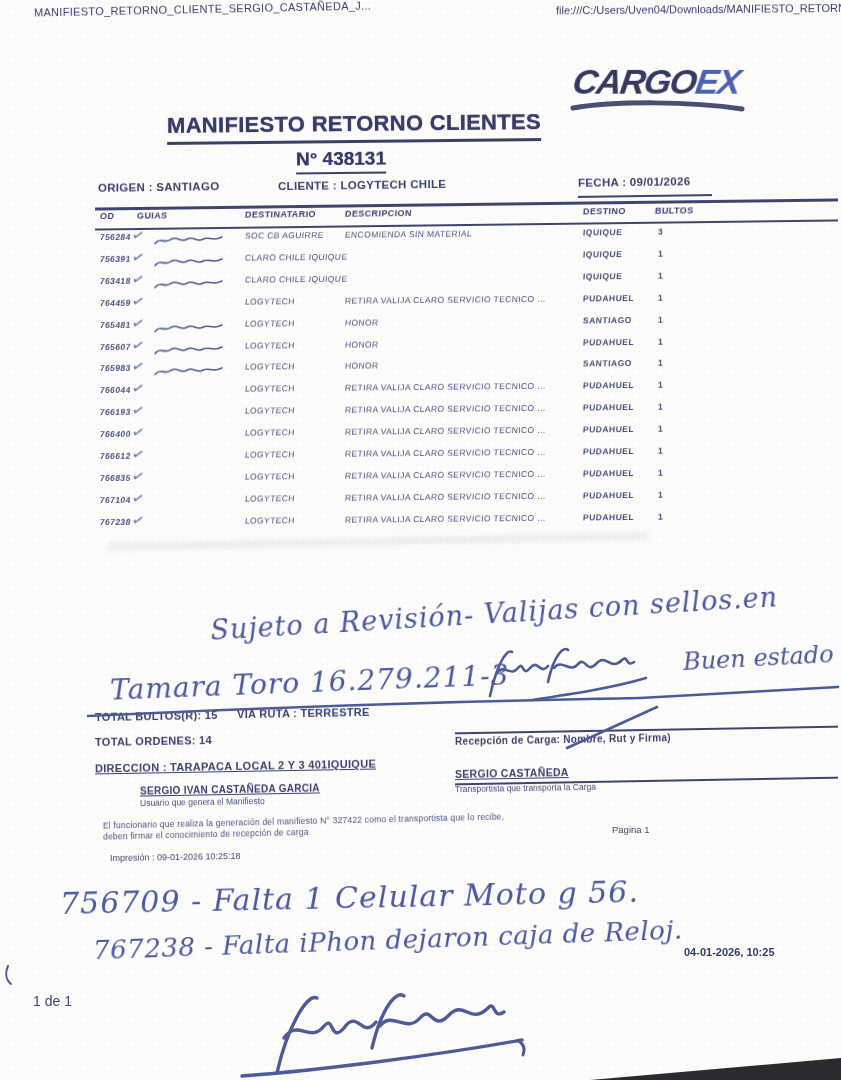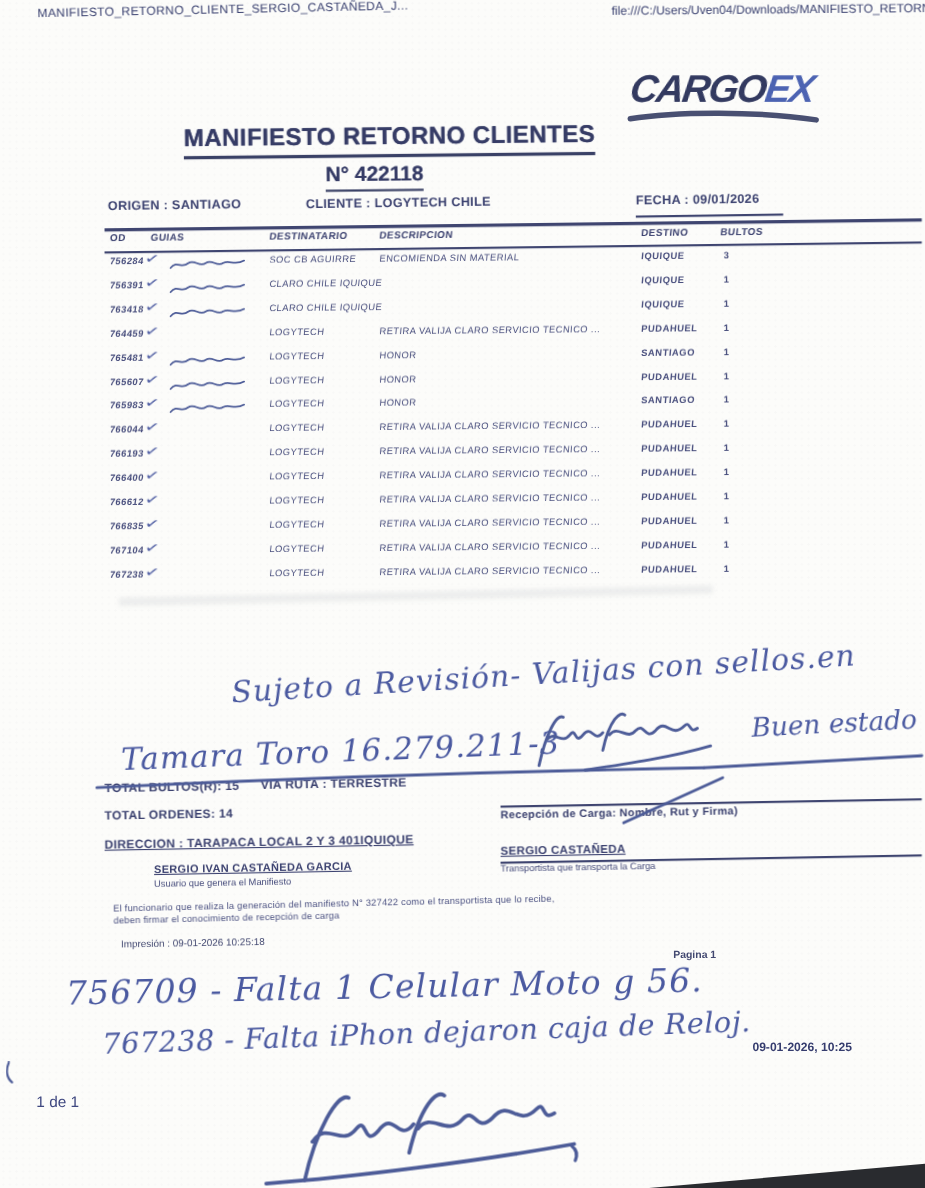--- a/index.html
+++ b/index.html
@@ -89,21 +89,21 @@
   <span class="p1">CARGO</span><span class="p2">EX</span>
 </div>
 <svg class="logo-swoosh abs" width="180" height="14">
   <path d="M3,8 C45,1 120,1 172,9" stroke="#3a4166" stroke-width="5" fill="none" stroke-linecap="round" opacity=".92"></path>
 </svg>
 
 <div class="abs title-wrap">
   <span>MANIFIESTO RETORNO CLIENTES</span>
 </div>
 <div class="abs num-wrap">
-  <span>N° 422118</span>
+  <span>N° 438131</span>
 </div>
 
 <div class="abs meta" style="left:98px;top:181px;transform:rotate(-.8deg);">ORIGEN : SANTIAGO</div>
 <div class="abs meta" style="left:278px;top:179px;transform:rotate(-.8deg);">CLIENTE : LOGYTECH CHILE</div>
 <div class="abs meta" style="left:578px;top:176px;transform:rotate(-.8deg);">FECHA : 09/01/2026</div>
 <div class="hline" style="left:578px;top:195px;width:134px;height:2px;transform:rotate(-.8deg);"></div>
 
 <div class="hline" style="left:95px;top:203px;width:743px;height:3px;transform:rotate(-.7deg);"></div>
 <div class="hline" style="left:95px;top:224px;width:743px;height:1.5px;transform:rotate(-.7deg);"></div>
 
@@ -274,27 +274,27 @@
 <div class="abs sum" style="left:455px;top:734px;font-size:10px;">Recepción de Carga: Nombre, Rut y Firma)</div>
 <div class="abs sum" style="left:455px;top:767px;font-size:10.5px;text-decoration:underline;">SERGIO CASTAÑEDA</div>
 <div class="hline" style="left:455px;top:780px;width:383px;height:1.5px;transform:rotate(-1deg);"></div>
 <div class="abs cap" style="left:455px;top:783px;">Transportista que transporta la Carga</div>
 
 <div class="abs legal">
   <div>El funcionario que realiza la generación del manifiesto N° 327422 como el transportista que lo recibe,</div>
   <div>deben firmar el conocimiento de recepción de carga</div>
 </div>
 <div class="abs pagefoot" style="left:110px;top:852px;transform:rotate(-1deg);font-size:9px;">Impresión : 09-01-2026 10:25:18</div>
-<div class="abs pagefoot" style="left:612px;top:863px;font-weight:bold;">Pagina 1</div>
+<div class="abs pagefoot" style="left:612px;top:824px;">Pagina 1</div>
 
 <div class="abs hand hw4">756709 - Falta 1 Celular  Moto g 56.</div>
 <div class="abs hand hw5">767238 - Falta iPhon dejaron caja de Reloj.</div>
 
 <div class="abs hw-small">1 de 1</div>
-<div class="abs printdate">09-01-2026, 10:25</div>
+<div class="abs printdate">04-01-2026, 10:25</div>
 
 <svg width="841" height="1080" style="left:0;top:0;">
   <g filter="blur(.2px)">
     <path d="M88,716 Q360,703 640,698" class="ink-stroke" stroke-width="2.6"></path>
     <path d="M640,698 L838,687" class="ink-stroke" stroke-width="2.6"></path>
     <path d="M567,748 L657,707" class="ink-stroke" stroke-width="2.6"></path>
 
     <g transform="translate(482,638)">
       <path d="M8,58 C14,30 24,10 30,14 M14,36 C22,24 28,40 36,30 C42,22 40,40 48,30 C56,20 58,38 66,28 M66,44 C72,16 82,8 86,12 M72,30 C80,20 88,36 96,26 C104,18 104,36 114,26 C124,14 128,34 140,22 C146,16 144,30 152,24" class="ink-stroke" stroke-width="2.6"></path>
       <path d="M50,62 C90,56 130,50 164,40" class="ink-stroke" stroke-width="2.6"></path>

